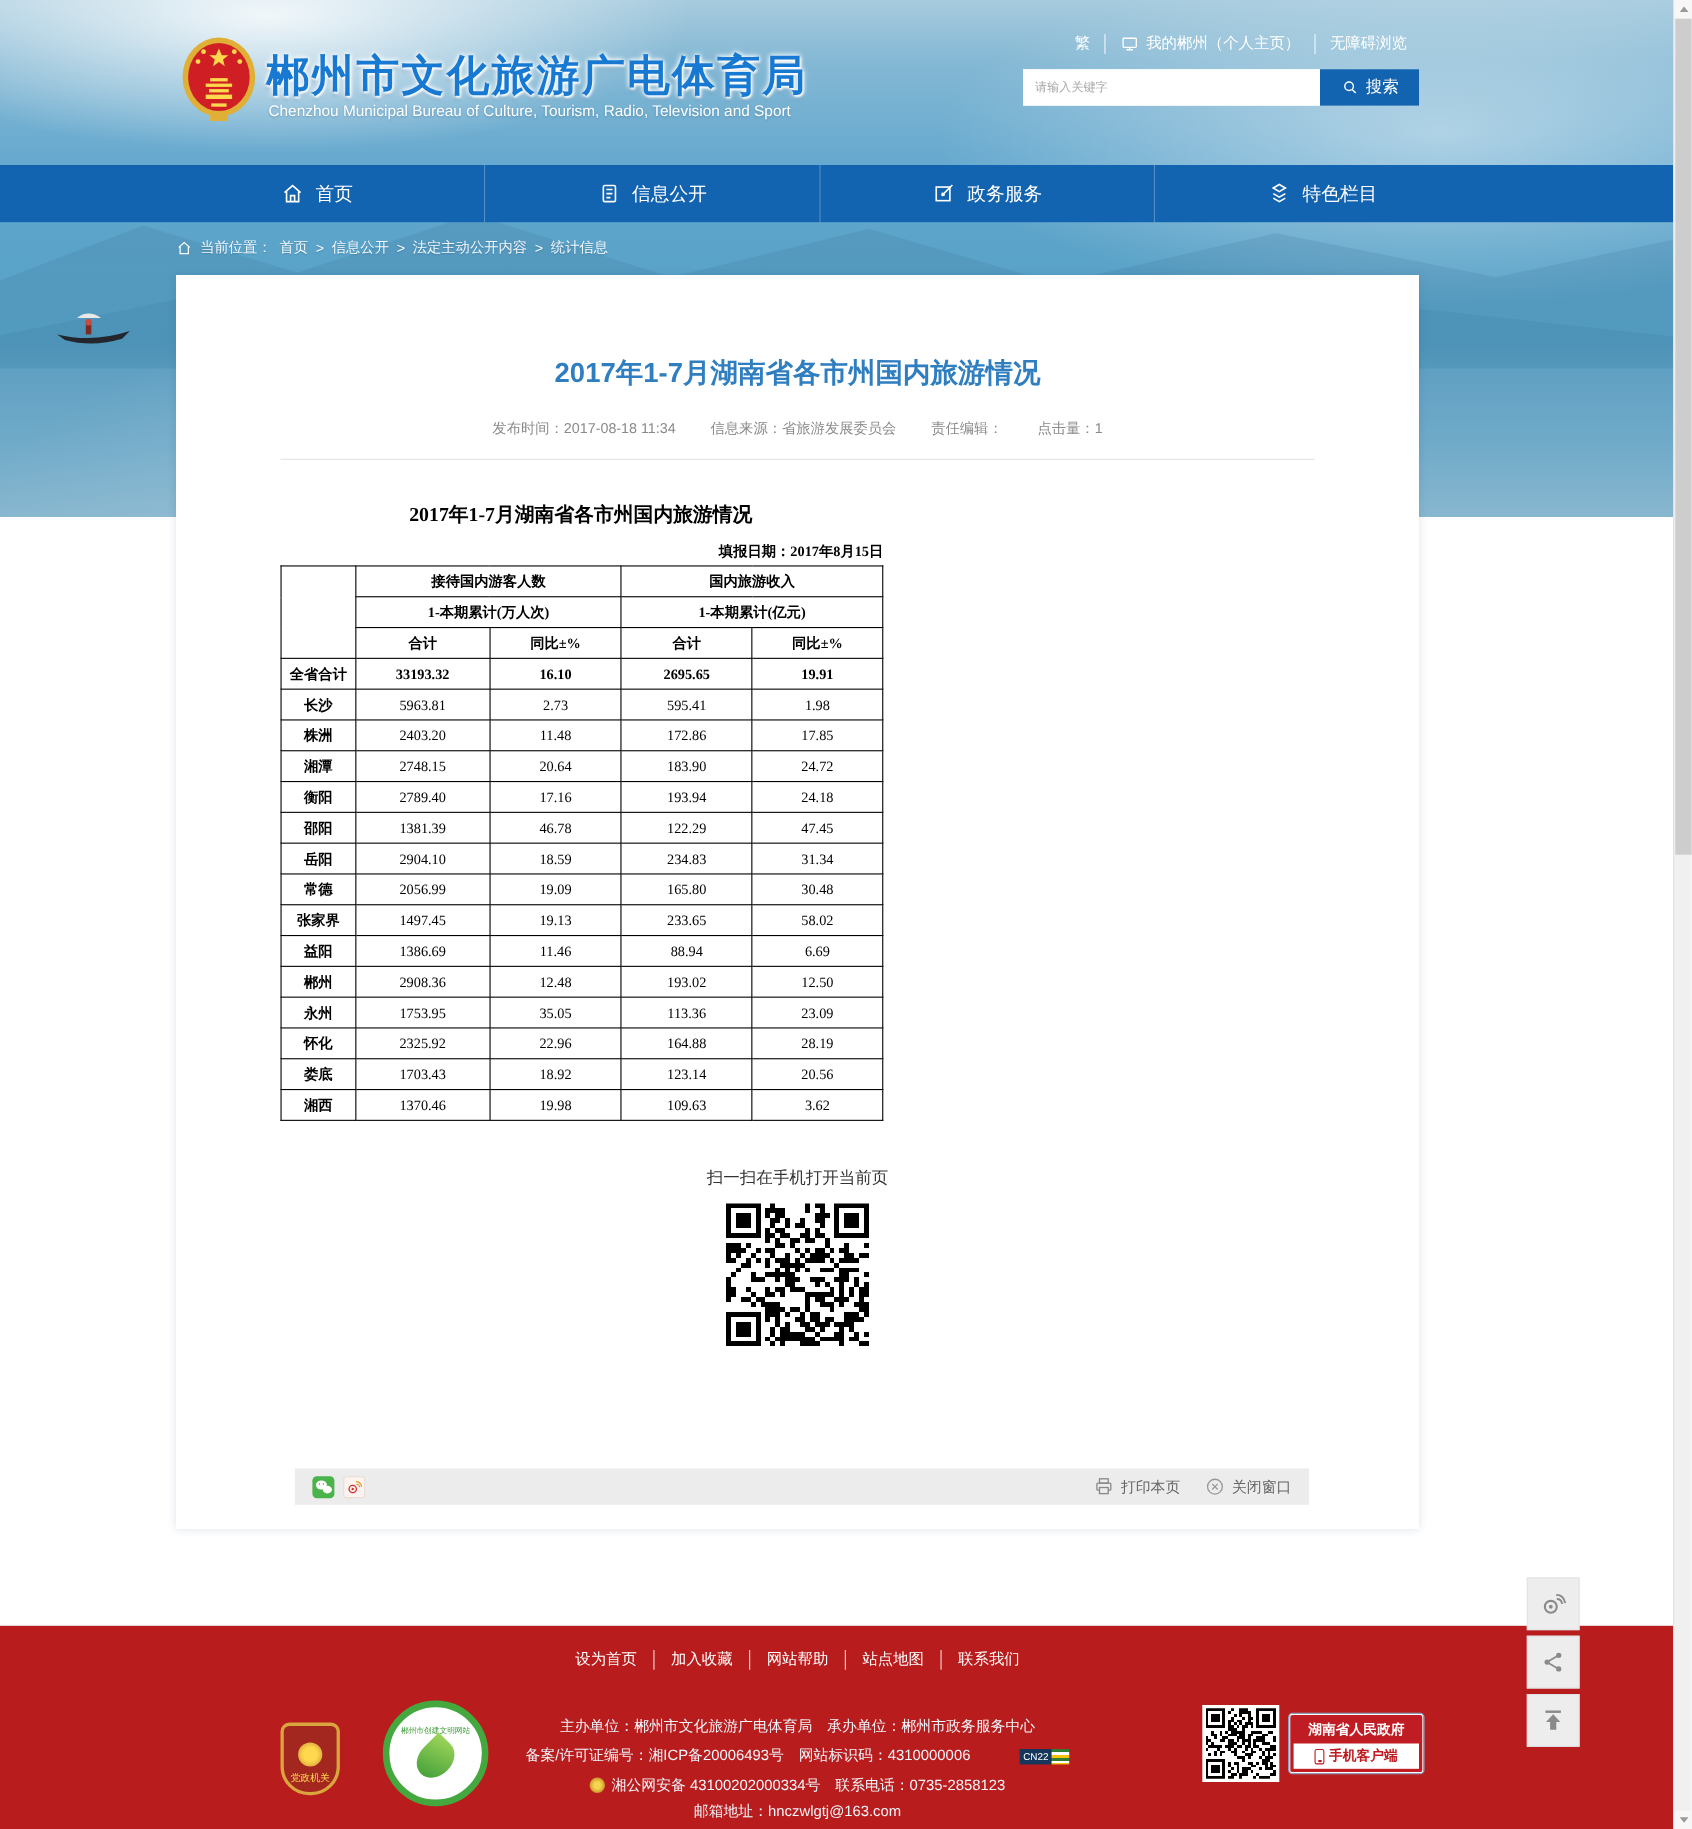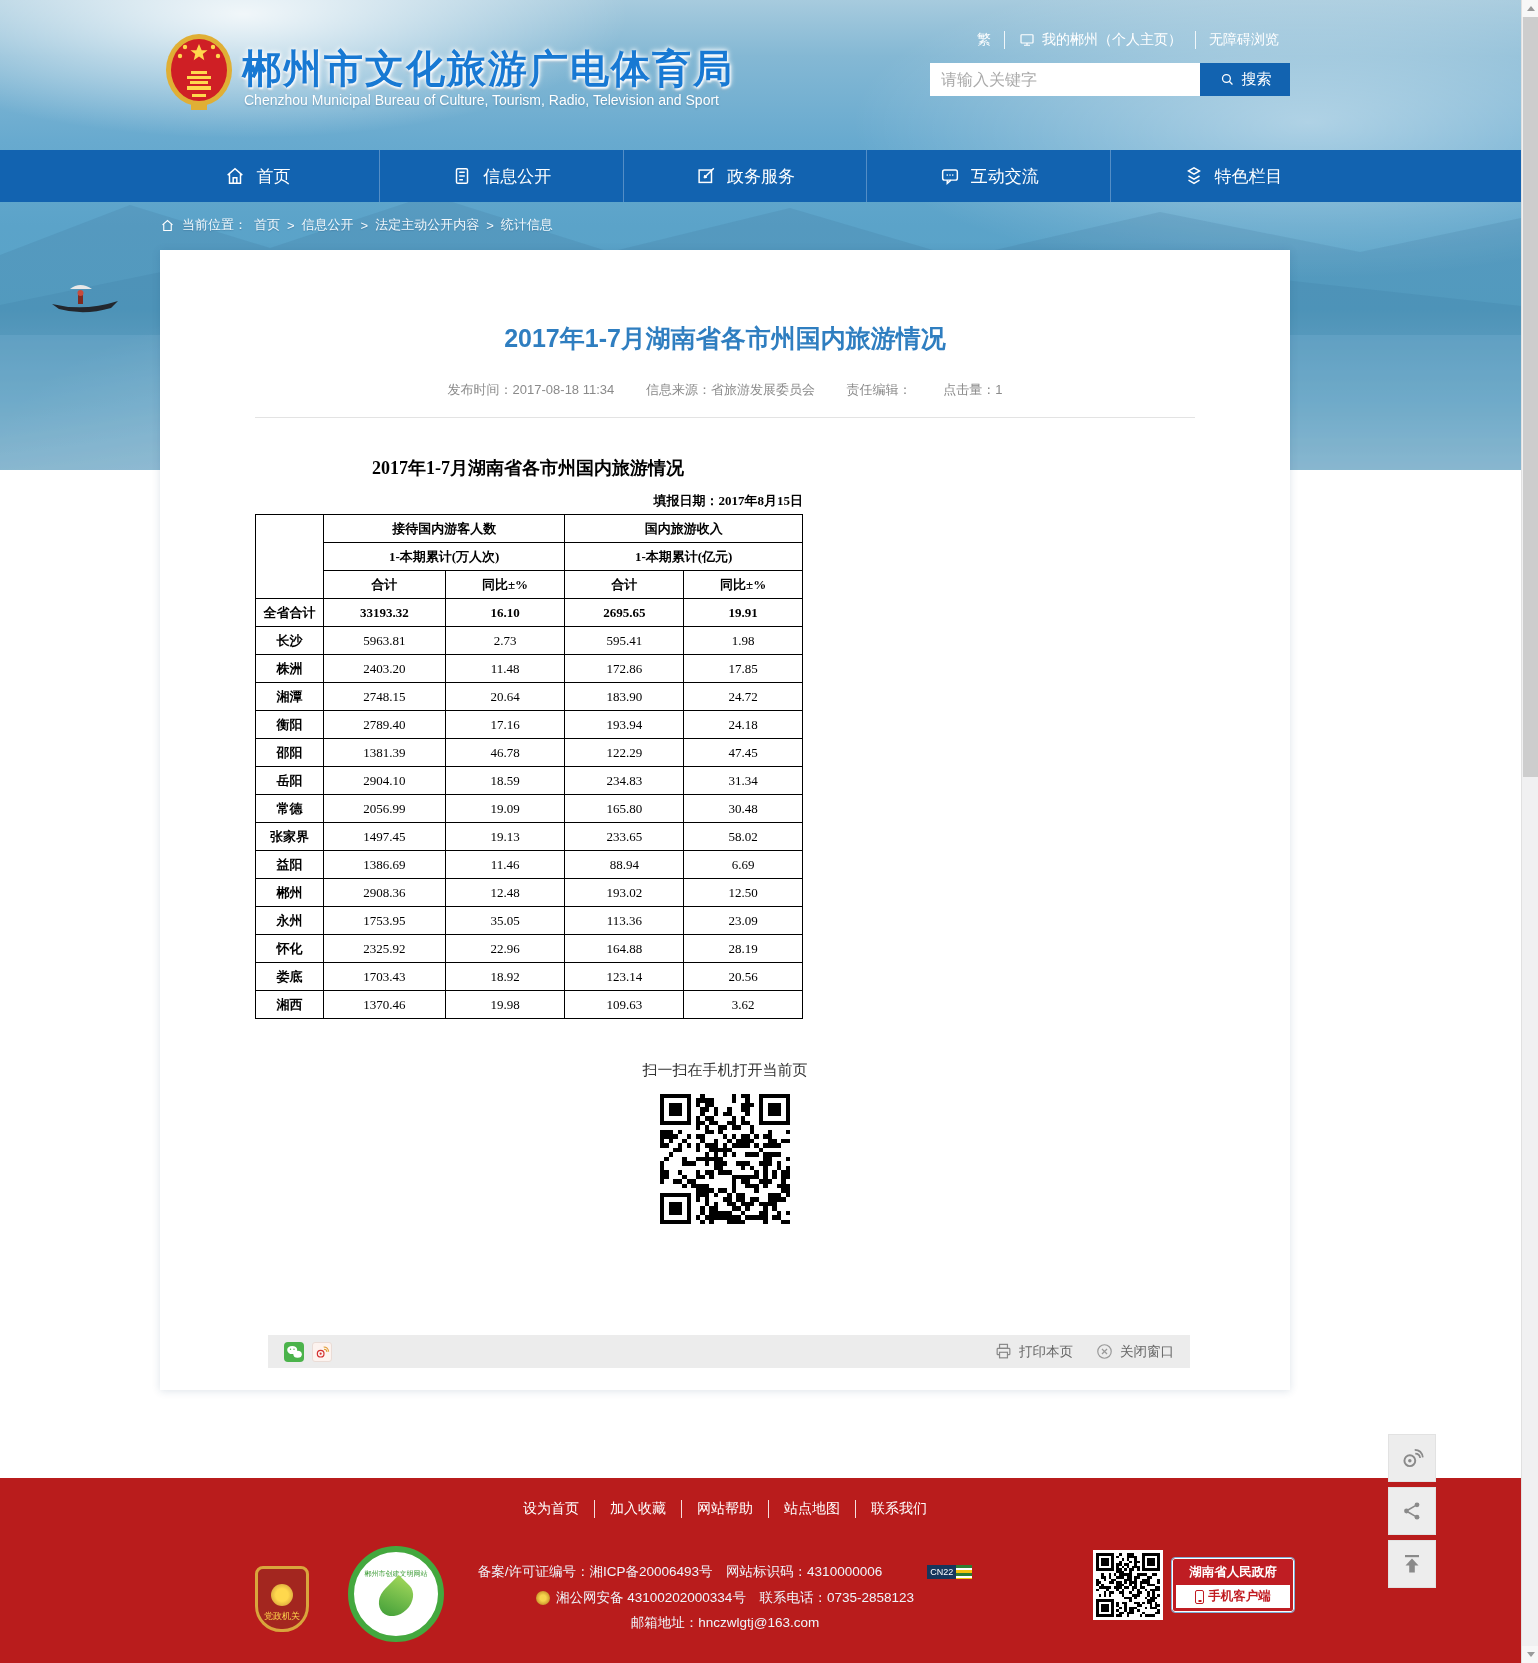--- a/index.html
+++ b/index.html
@@ -17,21 +17,21 @@
   }
   .hero svg.scene { position:absolute; inset:0; }
 
   .topbar { position:absolute; top:31px; right:229px; display:flex; align-items:center;
             color:#fff; font-size:14px; white-space:nowrap; }
   .topbar .tb-item { display:flex; align-items:center; gap:6px; padding:0 13px; cursor:pointer; }
   .topbar .tb-item:not(:last-child) { border-right:1px solid rgba(255,255,255,.85); }
 
   .search { position:absolute; top:63px; left:930px; width:360px; height:33px; display:flex; }
   .search input { flex:1; border:1px solid #fff; background:#fff; padding:0 10px;
-                  font-size:16px; color:#555; outline:none; font-family:inherit; }
+                  font-size:11px; color:#555; outline:none; font-family:inherit; }
   .search input::placeholder { color:#aaa; }
   .search button { width:90px; background:#1263b0; border:0; color:#fff; font-size:15px;
                    display:flex; align-items:center; justify-content:center; gap:6px; cursor:pointer; font-family:inherit; }
 
   .logo { position:absolute; left:163px; top:32px; width:72px; height:80px; }
   .site-title { position:absolute; left:242px; top:42px; font-size:39px; font-weight:bold;
     color:#1879d3; letter-spacing:2px;
     text-shadow:0 0 4px #fff,0 0 6px #fff,1px 2px 2px rgba(255,255,255,.9),0 3px 3px rgba(30,80,120,.25); }
   .site-subtitle { position:absolute; left:244px; top:92px; color:#fff; font-size:14px;
     text-shadow:0 1px 2px rgba(40,90,130,.4); }
@@ -222,30 +222,20 @@
           <path d="M9 8 H15 M9 12 H15 M9 16 H13"></path>
         </svg>
       <span>信息公开</span>
     </div>
     <div class="nav-item">
       <svg viewBox="0 0 24 24" fill="none" stroke="#fff" stroke-width="1.6">
           <rect x="4.5" y="5.5" width="13.5" height="13.5"></rect>
           <path d="M10 14 L20.5 3.5 M10 14 L10.8 11 M10 14 L13 13.2"></path>
         </svg>
       <span>政务服务</span>
-    </div>
-    <div class="nav-item">
-      <svg viewBox="0 0 24 24" fill="none" stroke="#fff" stroke-width="1.6">
-          <rect x="4" y="5.5" width="16" height="11" rx="2"></rect>
-          <path d="M9 16.5 L9 20 L13 16.5"></path>
-          <circle cx="9" cy="11" r=".9" fill="#fff" stroke="none"></circle>
-          <circle cx="12" cy="11" r=".9" fill="#fff" stroke="none"></circle>
-          <circle cx="15" cy="11" r=".9" fill="#fff" stroke="none"></circle>
-        </svg>
-      <span>互动交流</span>
     </div>
     <div class="nav-item">
       <svg viewBox="0 0 24 24" fill="none" stroke="#fff" stroke-width="1.6">
           <path d="M6 6.5 L12 3 L18 6.5 L12 10 Z"></path>
           <path d="M6 12 L12 15.5 L18 12"></path>
           <path d="M6 16.5 L12 20 L18 16.5"></path>
         </svg>
       <span>特色栏目</span>
     </div>
   </div>
@@ -867,20 +857,21 @@
   <div class="party-badge">
     <span class="emb"></span>
     <span class="txt">党政机关</span>
   </div>
   <div class="civ-badge">
     <span class="txt">郴州市创建文明网站</span>
     <span class="leaf"></span>
   </div>
 
   <div class="f-text">
+    <div class="f-line">主办单位：郴州市文化旅游广电体育局　承办单位：郴州市政务服务中心</div>
     <div class="f-line">
       <span>备案/许可证编号：湘ICP备20006493号　网站标识码：4310000006</span>
       <span class="cn22">
           <span class="c1">CN22</span>
           <span class="c2"></span>
         </span>
     </div>
     <div class="f-line">
       <span class="police-ic"></span>
       <span>湘公网安备 43100202000334号　联系电话：0735-2858123</span>

